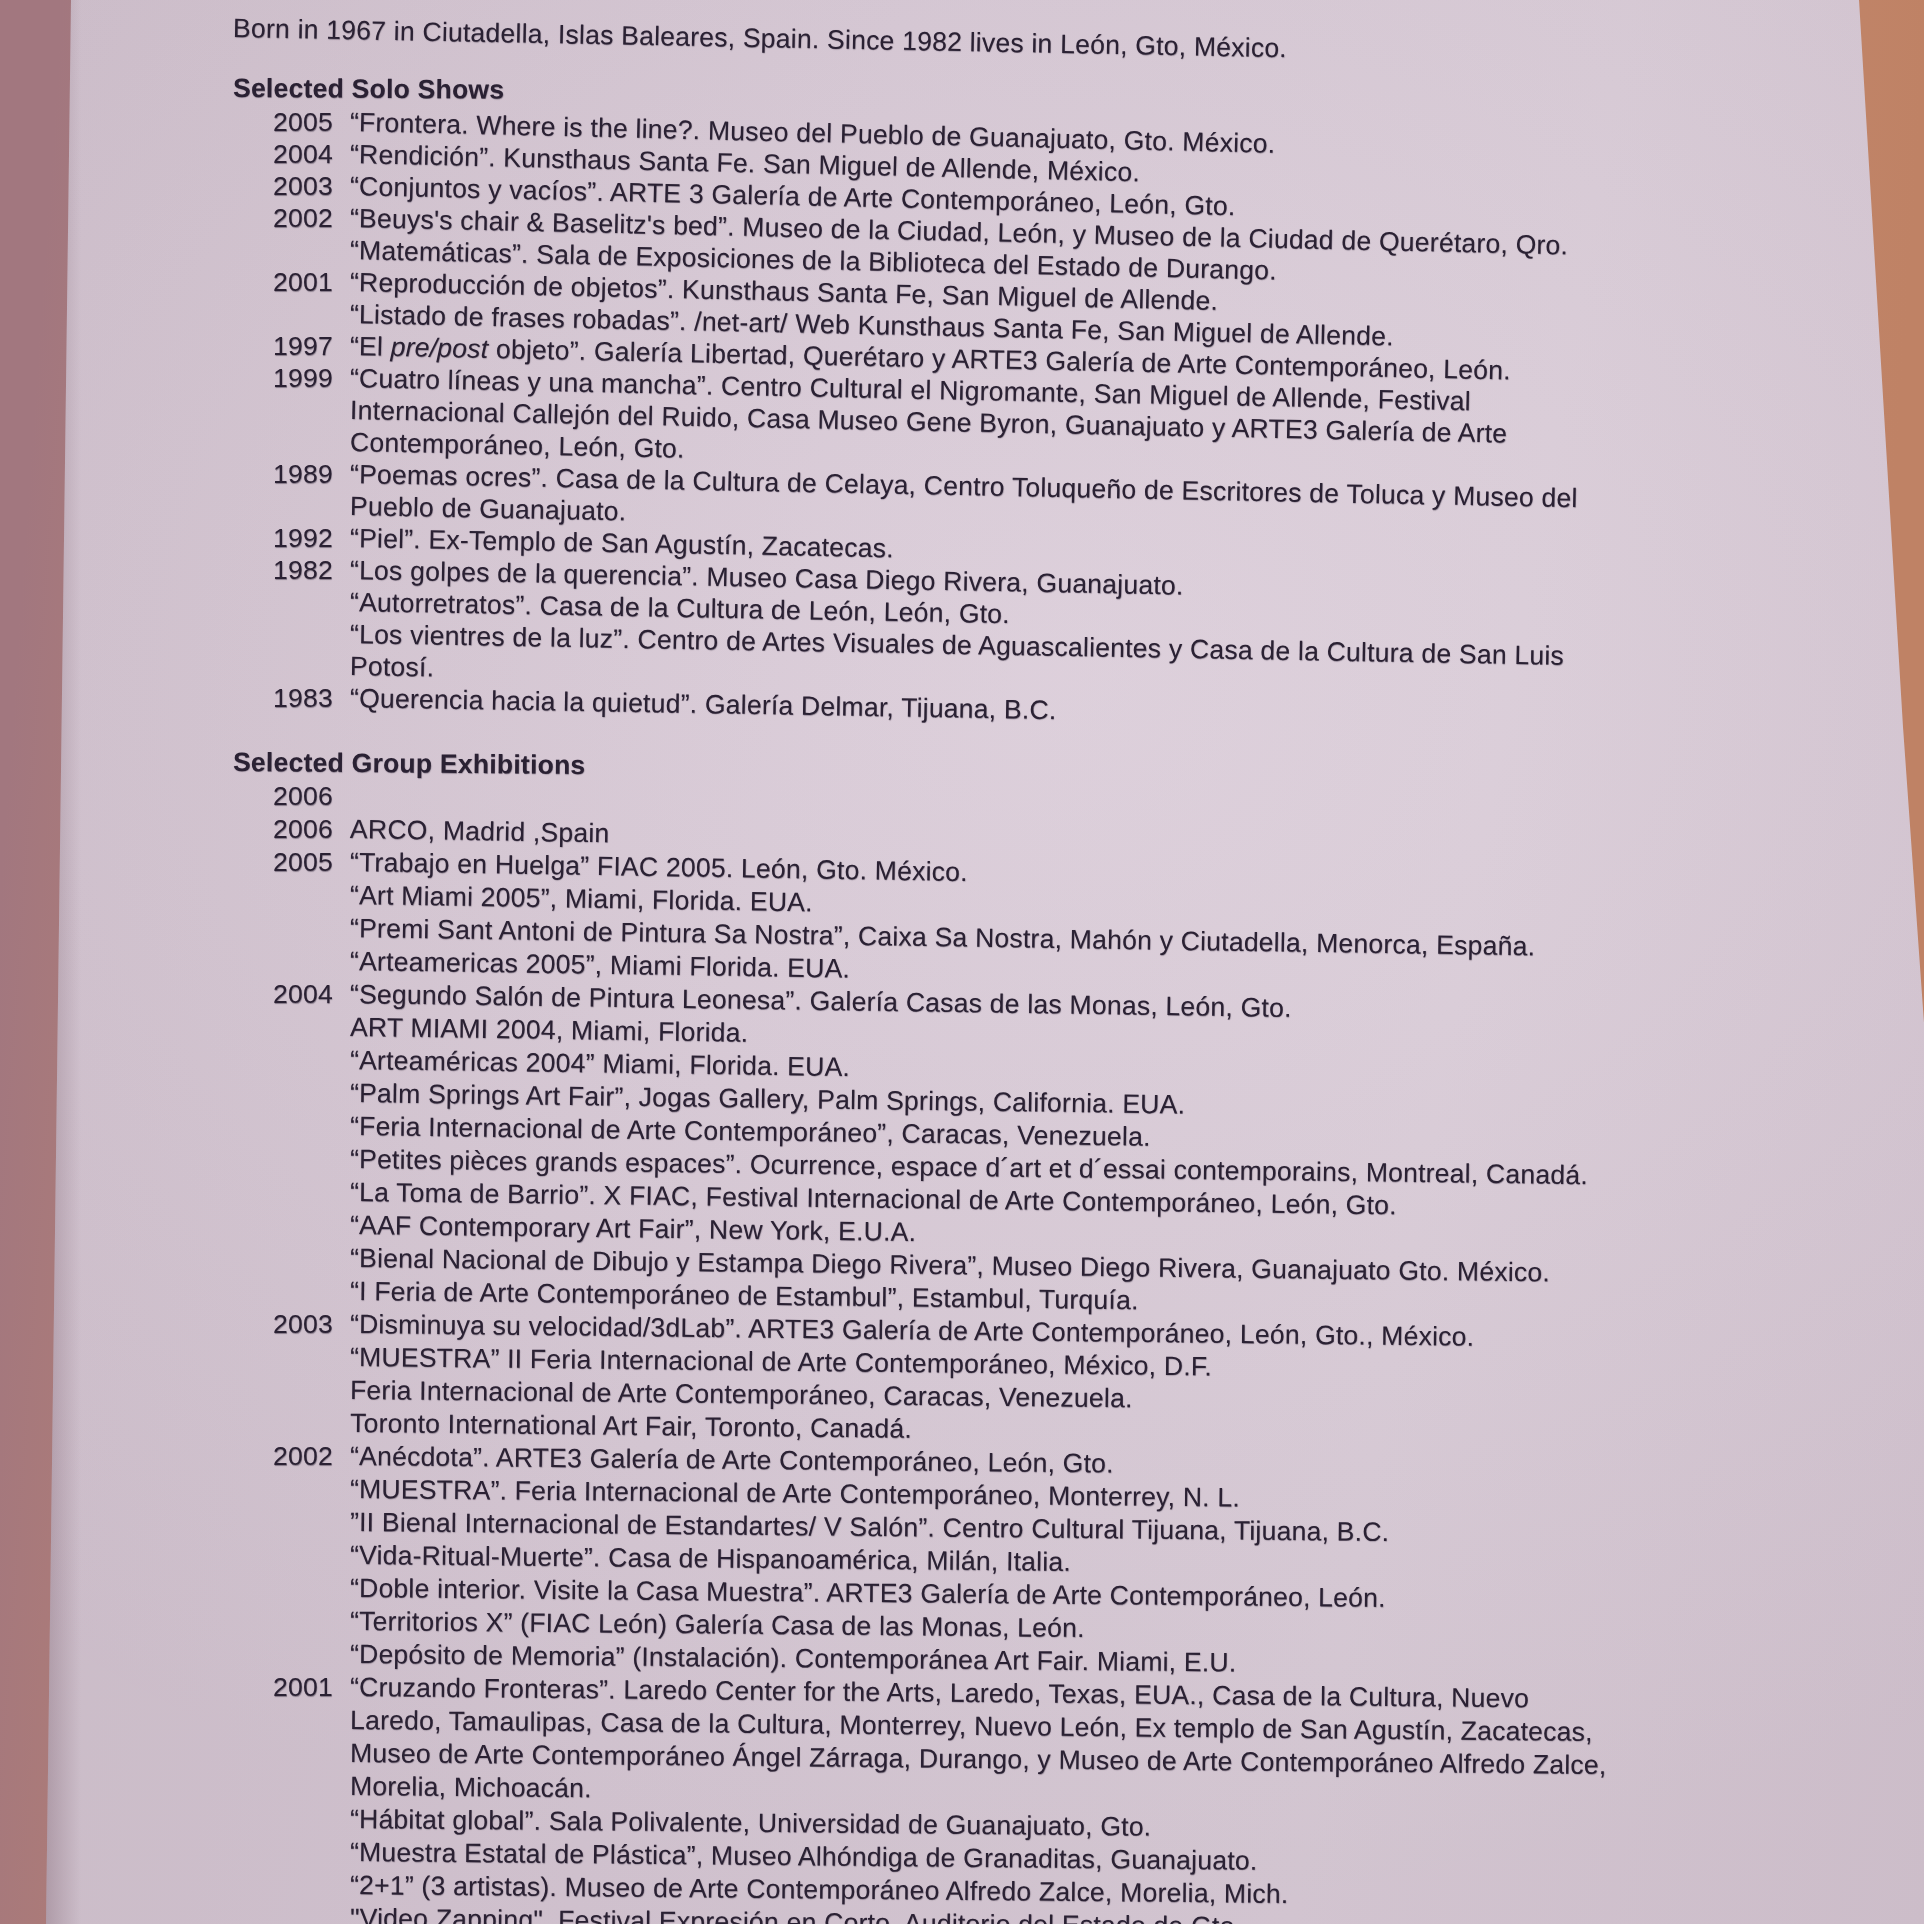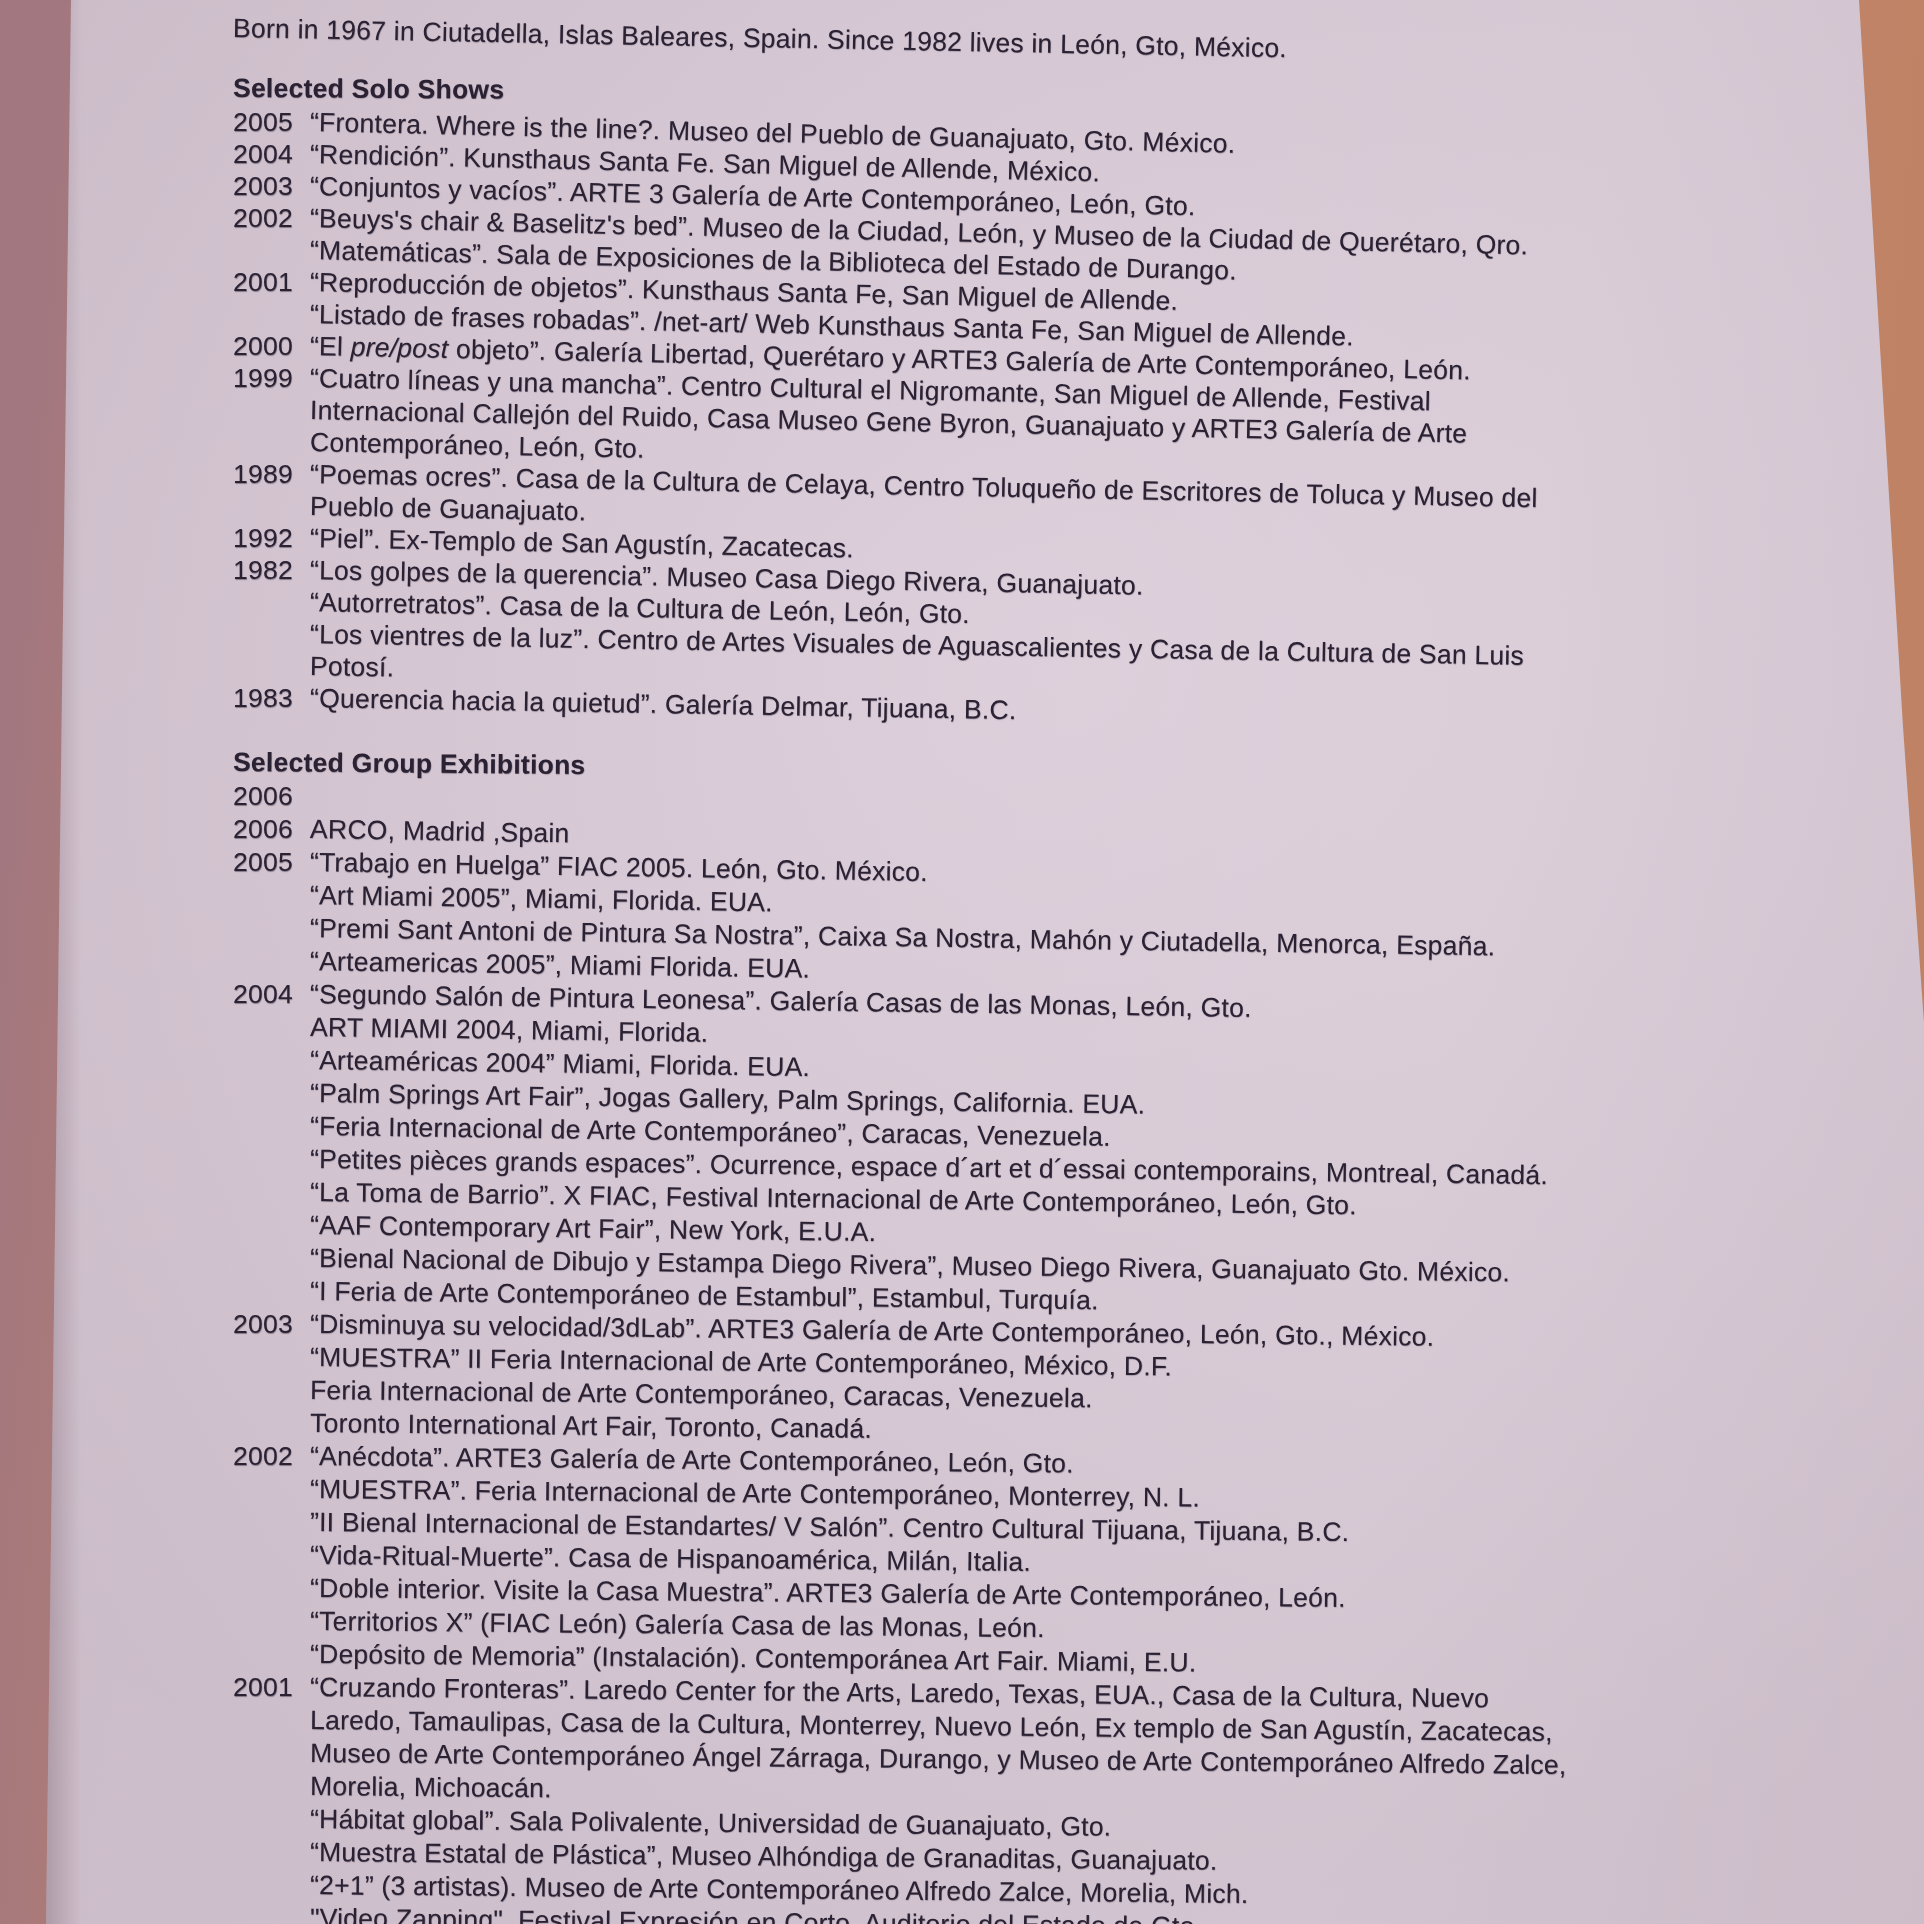--- a/index.html
+++ b/index.html
@@ -45,21 +45,21 @@
     transform-origin: 0 50%;
   }
   .intro { transform: rotate(1.1deg); }
   h2.title {
     margin: 0; font-size: 26.6px; font-weight: bold;
     white-space: nowrap; height: 32px; line-height: 32px;
     transform-origin: 0 50%;
   }
   #title-solo { margin-top: 28px; transform: rotate(0.35deg); }
   #title-group { margin-top: 32px; transform: rotate(0.5deg); }
-  .rows { margin-top: 1.8px; }
+  .rows { margin-top: 1.8px; margin-left: 40px; }
   .row { display: flex; align-items: flex-start; }
   .year {
     flex: 0 0 77px; width: 77px;
     height: 32px; line-height: 32px;
     white-space: nowrap;
   }
   .sec-group .line, .sec-group .year { height: 33px; line-height: 33px; }
   .lines { display: block; }
 </style>
 </head>
@@ -99,21 +99,21 @@
               </div>
             </div>
             <div class="row">
               <span class="year">2001</span>
               <div class="lines">
                 <div class="line" style="transform: rotate(1.25deg);">“Reproducción de objetos”. Kunsthaus Santa Fe, San Miguel de Allende.</div>
                 <div class="line" style="transform: rotate(1.23deg);">“Listado de frases robadas”. /net-art/ Web Kunsthaus Santa Fe, San Miguel de Allende.</div>
               </div>
             </div>
             <div class="row">
-              <span class="year">2000</span>
+              <span class="year">1997</span>
               <div class="lines">
                 <div class="line" style="transform: rotate(1.21deg);">“El <i>pre/post</i> objeto”. Galería Libertad, Querétaro y ARTE3 Galería de Arte Contemporáneo, León.</div>
               </div>
             </div>
             <div class="row">
               <span class="year">1999</span>
               <div class="lines">
                 <div class="line" style="transform: rotate(1.19deg);">“Cuatro líneas y una mancha”. Centro Cultural el Nigromante, San Miguel de Allende, Festival</div>
                 <div class="line" style="transform: rotate(1.17deg);">Internacional Callejón del Ruido, Casa Museo Gene Byron, Guanajuato y ARTE3 Galería de Arte</div>
                 <div class="line" style="transform: rotate(1.15deg);">Contemporáneo, León, Gto.</div>

